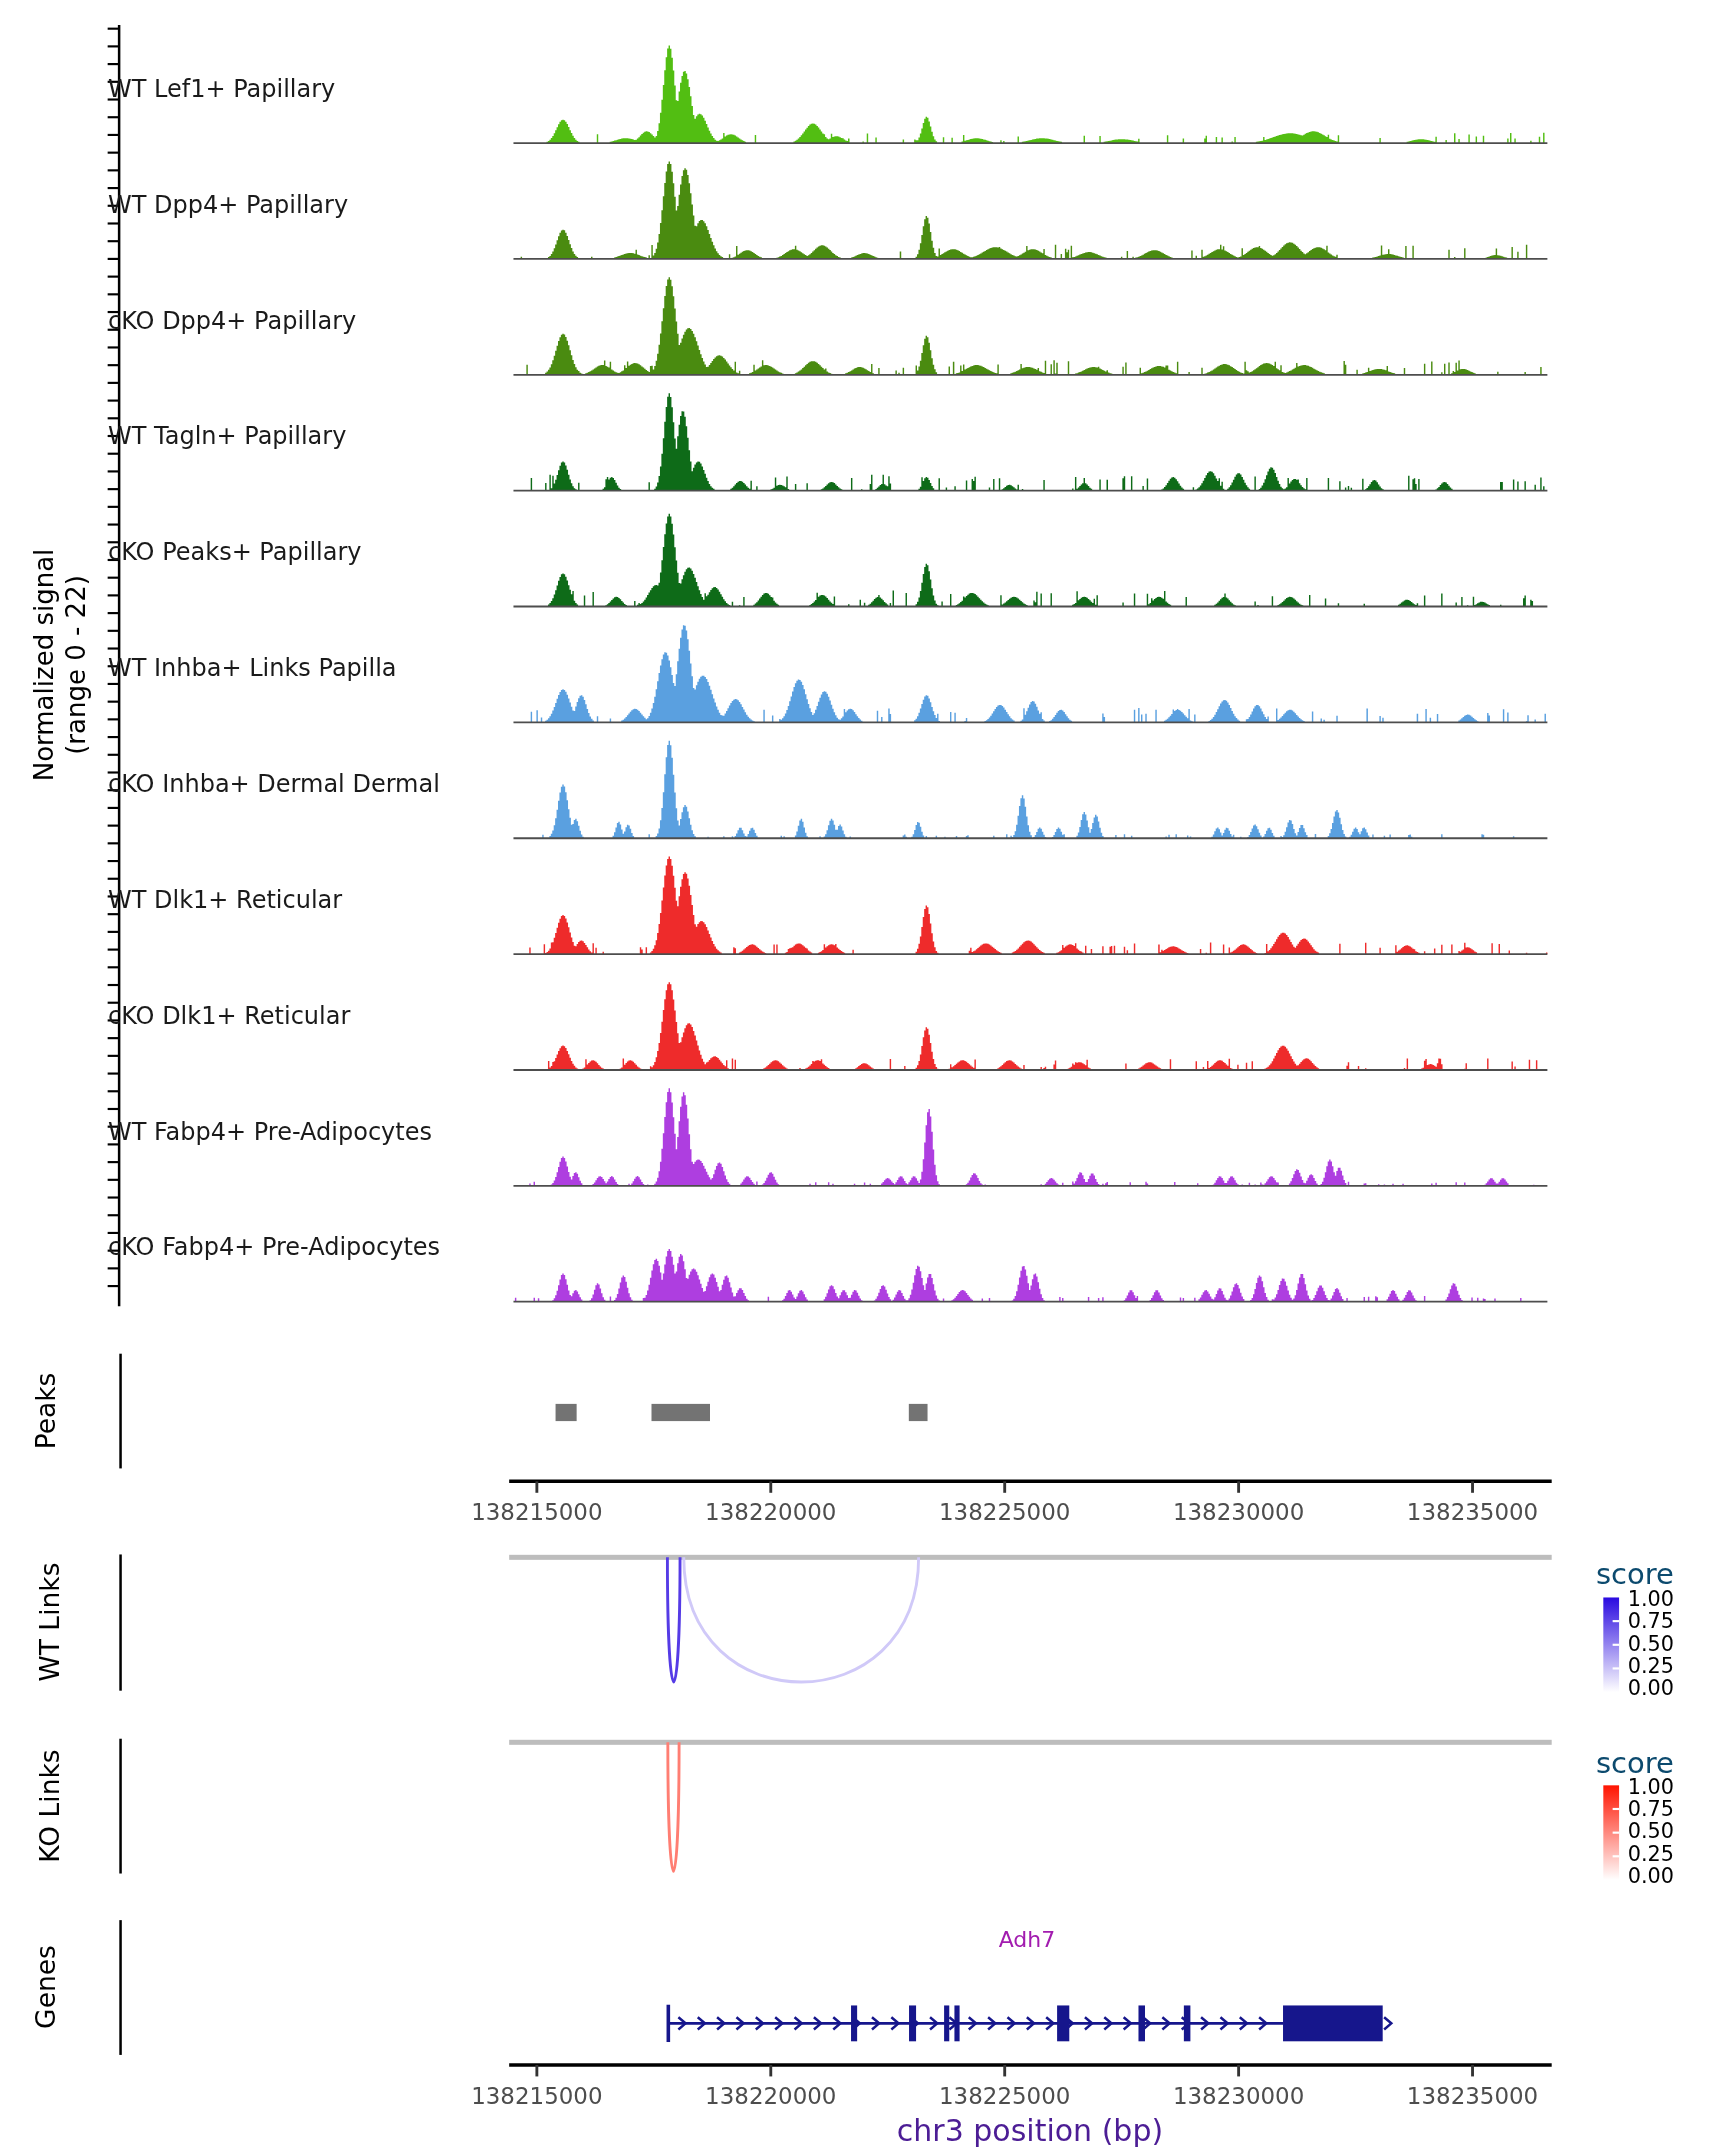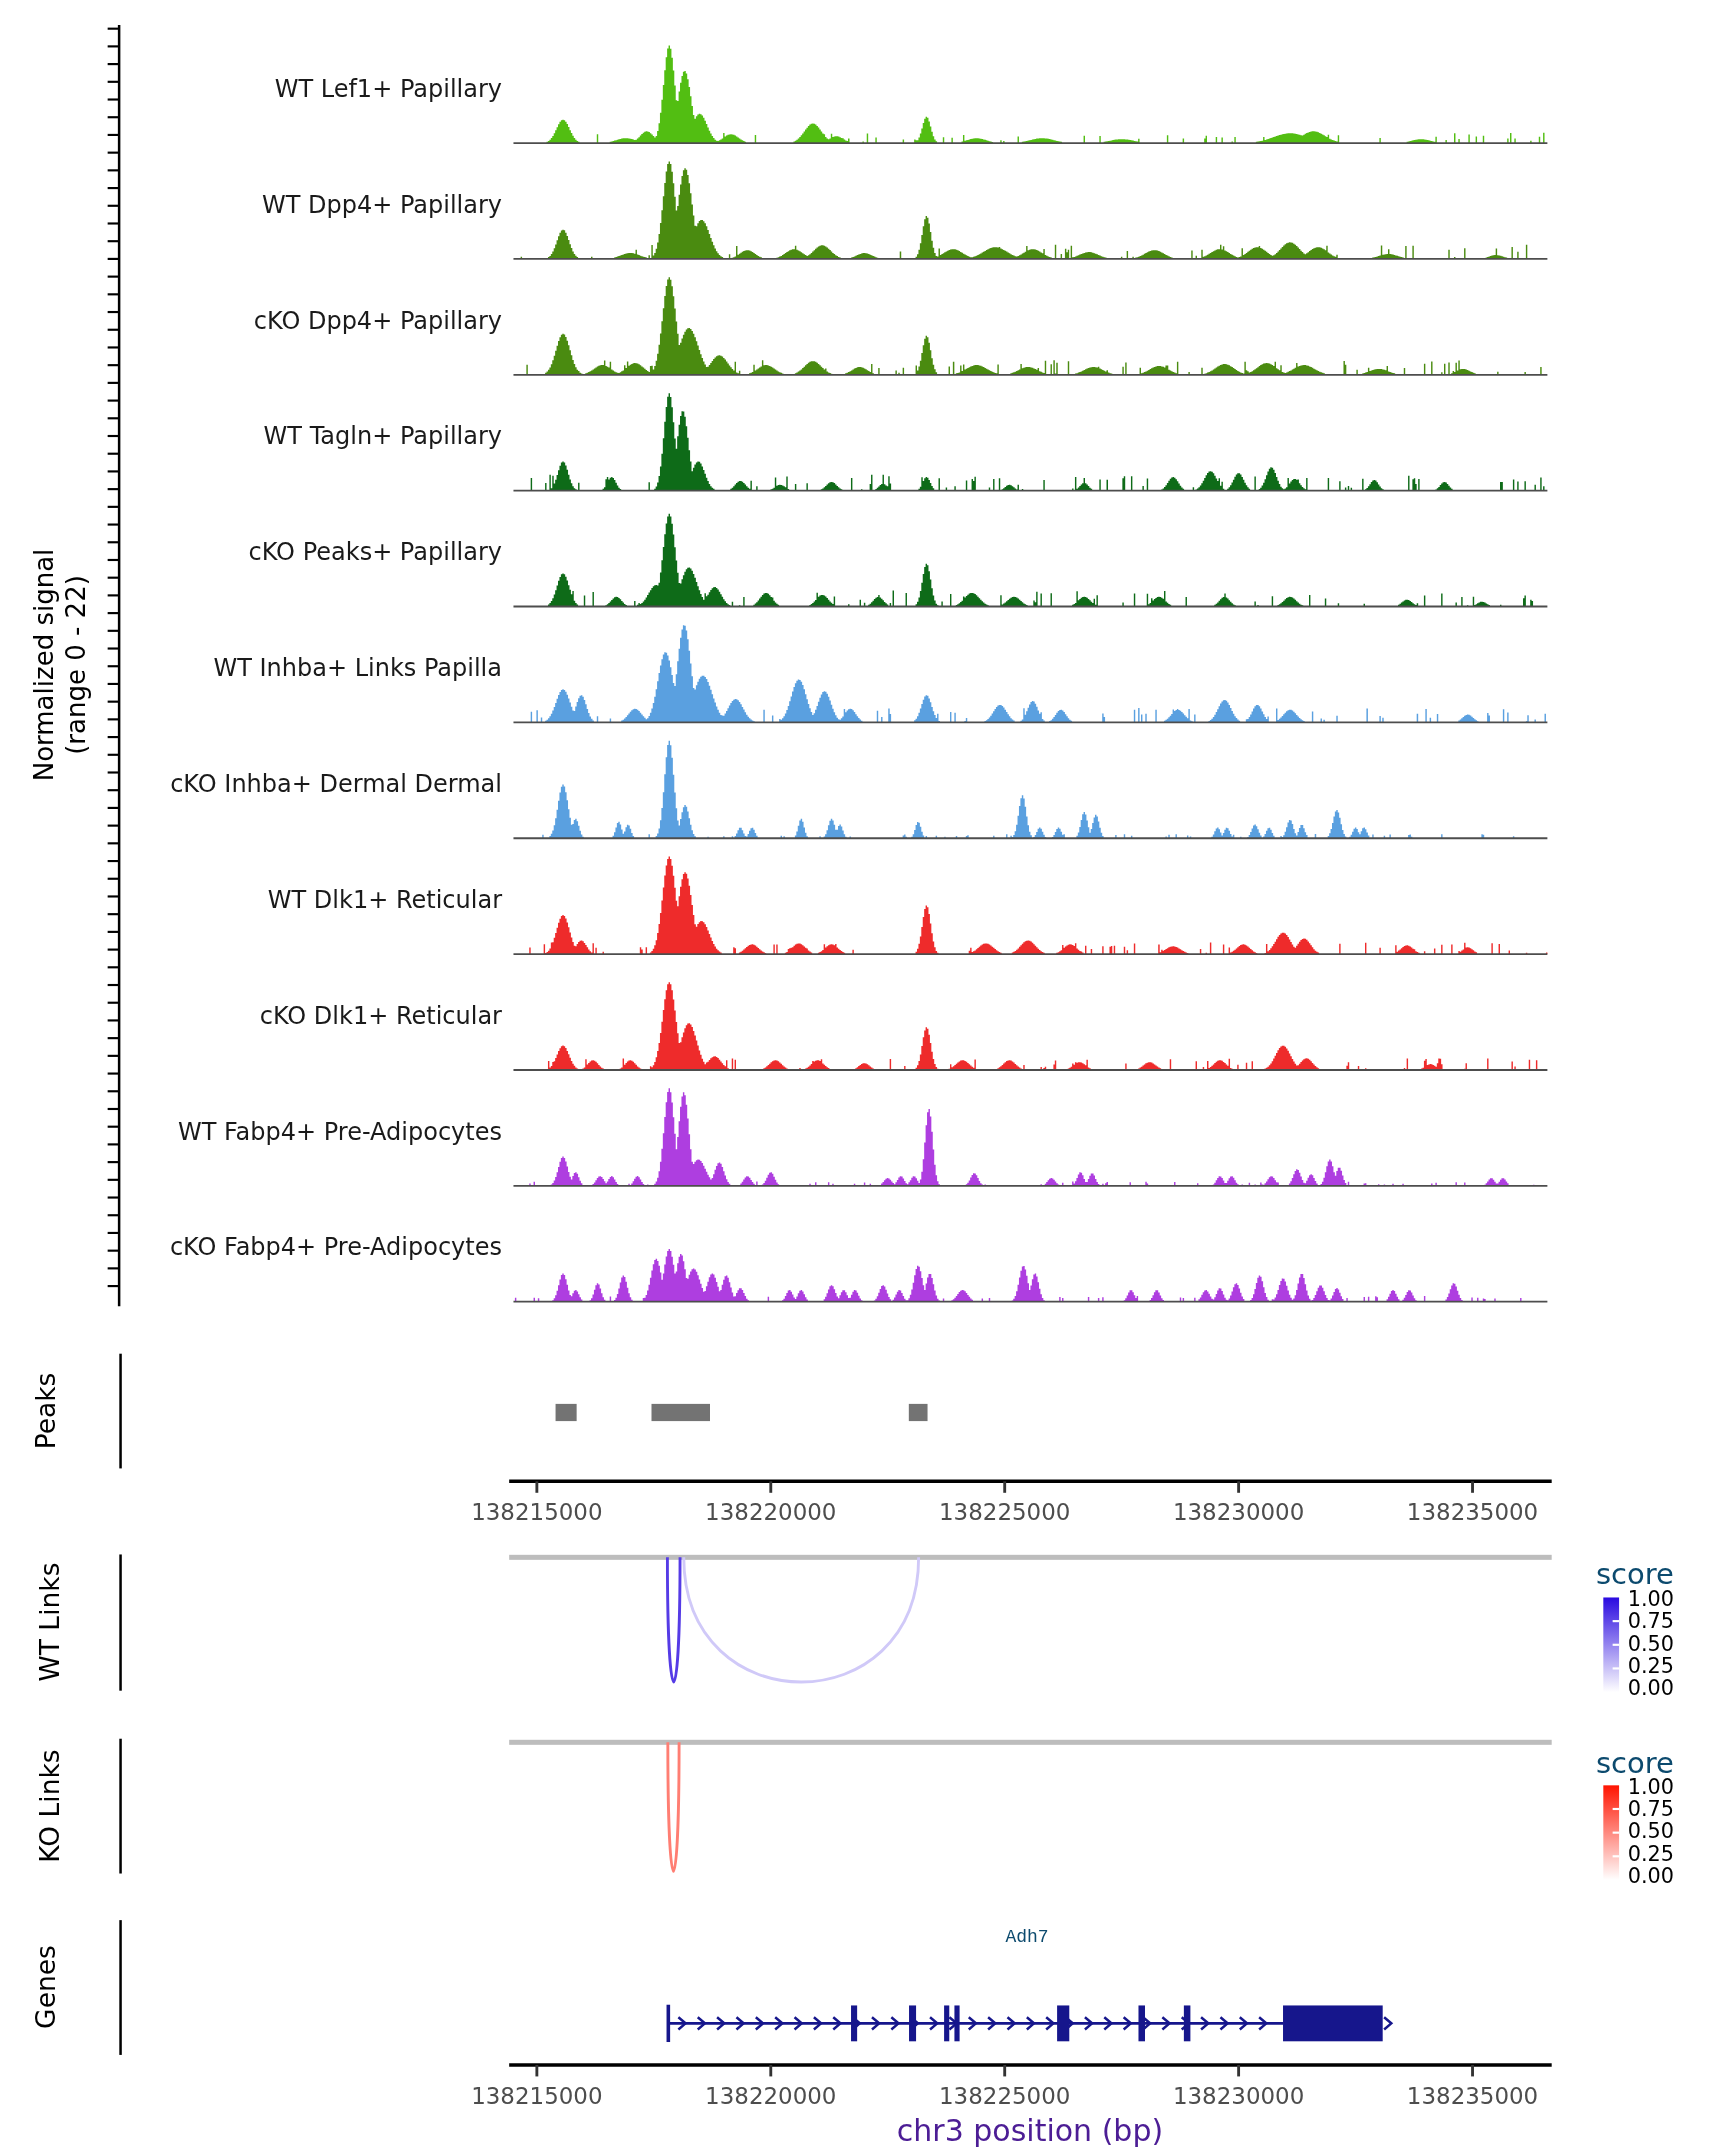--- a/index.html
+++ b/index.html
@@ -3,23 +3,23 @@
 <meta charset="utf-8">
 <style>
   html,body{margin:0;padding:0;background:#ffffff;}
   #fig-root{position:relative;width:1721px;height:2151px;background:#ffffff;
             font-family:"DejaVu Sans", sans-serif;overflow:hidden;}
   #fig{position:absolute;left:0;top:0;}
   .rot{position:absolute;transform:translate(-50%,-50%) rotate(-90deg);
        white-space:nowrap;font-size:26.5px;color:#000;text-align:center;}
   #ylab{font-size:26px;line-height:32px;}
   .track-label{position:absolute;left:108px;width:394px;height:29px;
-               text-align:right;font-size:24px;line-height:29px;color:#1a1a1a;}
+               text-align:left;font-size:24px;line-height:29px;color:#1a1a1a;}
   .score-title{position:absolute;font-size:29px;color:#0c4a6e;}
-  .gene-name{position:absolute;transform:translateX(-50%);font-size:18px;color:#0c4a6e;font-family:Liberation Mono, monospace;}
+  .gene-name{position:absolute;transform:translateX(-50%);font-size:22px;color:#a21caf;}
   .axis-title{position:absolute;transform:translateX(-50%);font-size:30px;color:#4c1d95;}
   svg text{font-family:"DejaVu Sans", sans-serif;}
 </style>
 </head>
 <body>
 
 <div id="fig-root">
   <svg id="fig" width="1721" height="2151" viewBox="0 0 2400 3000">
       <line x1="166" y1="35" x2="166" y2="1822" stroke="#000" stroke-width="3.5"></line>
       <line x1="150" y1="40.0" x2="166" y2="40.0" stroke="#000" stroke-width="3"></line>

